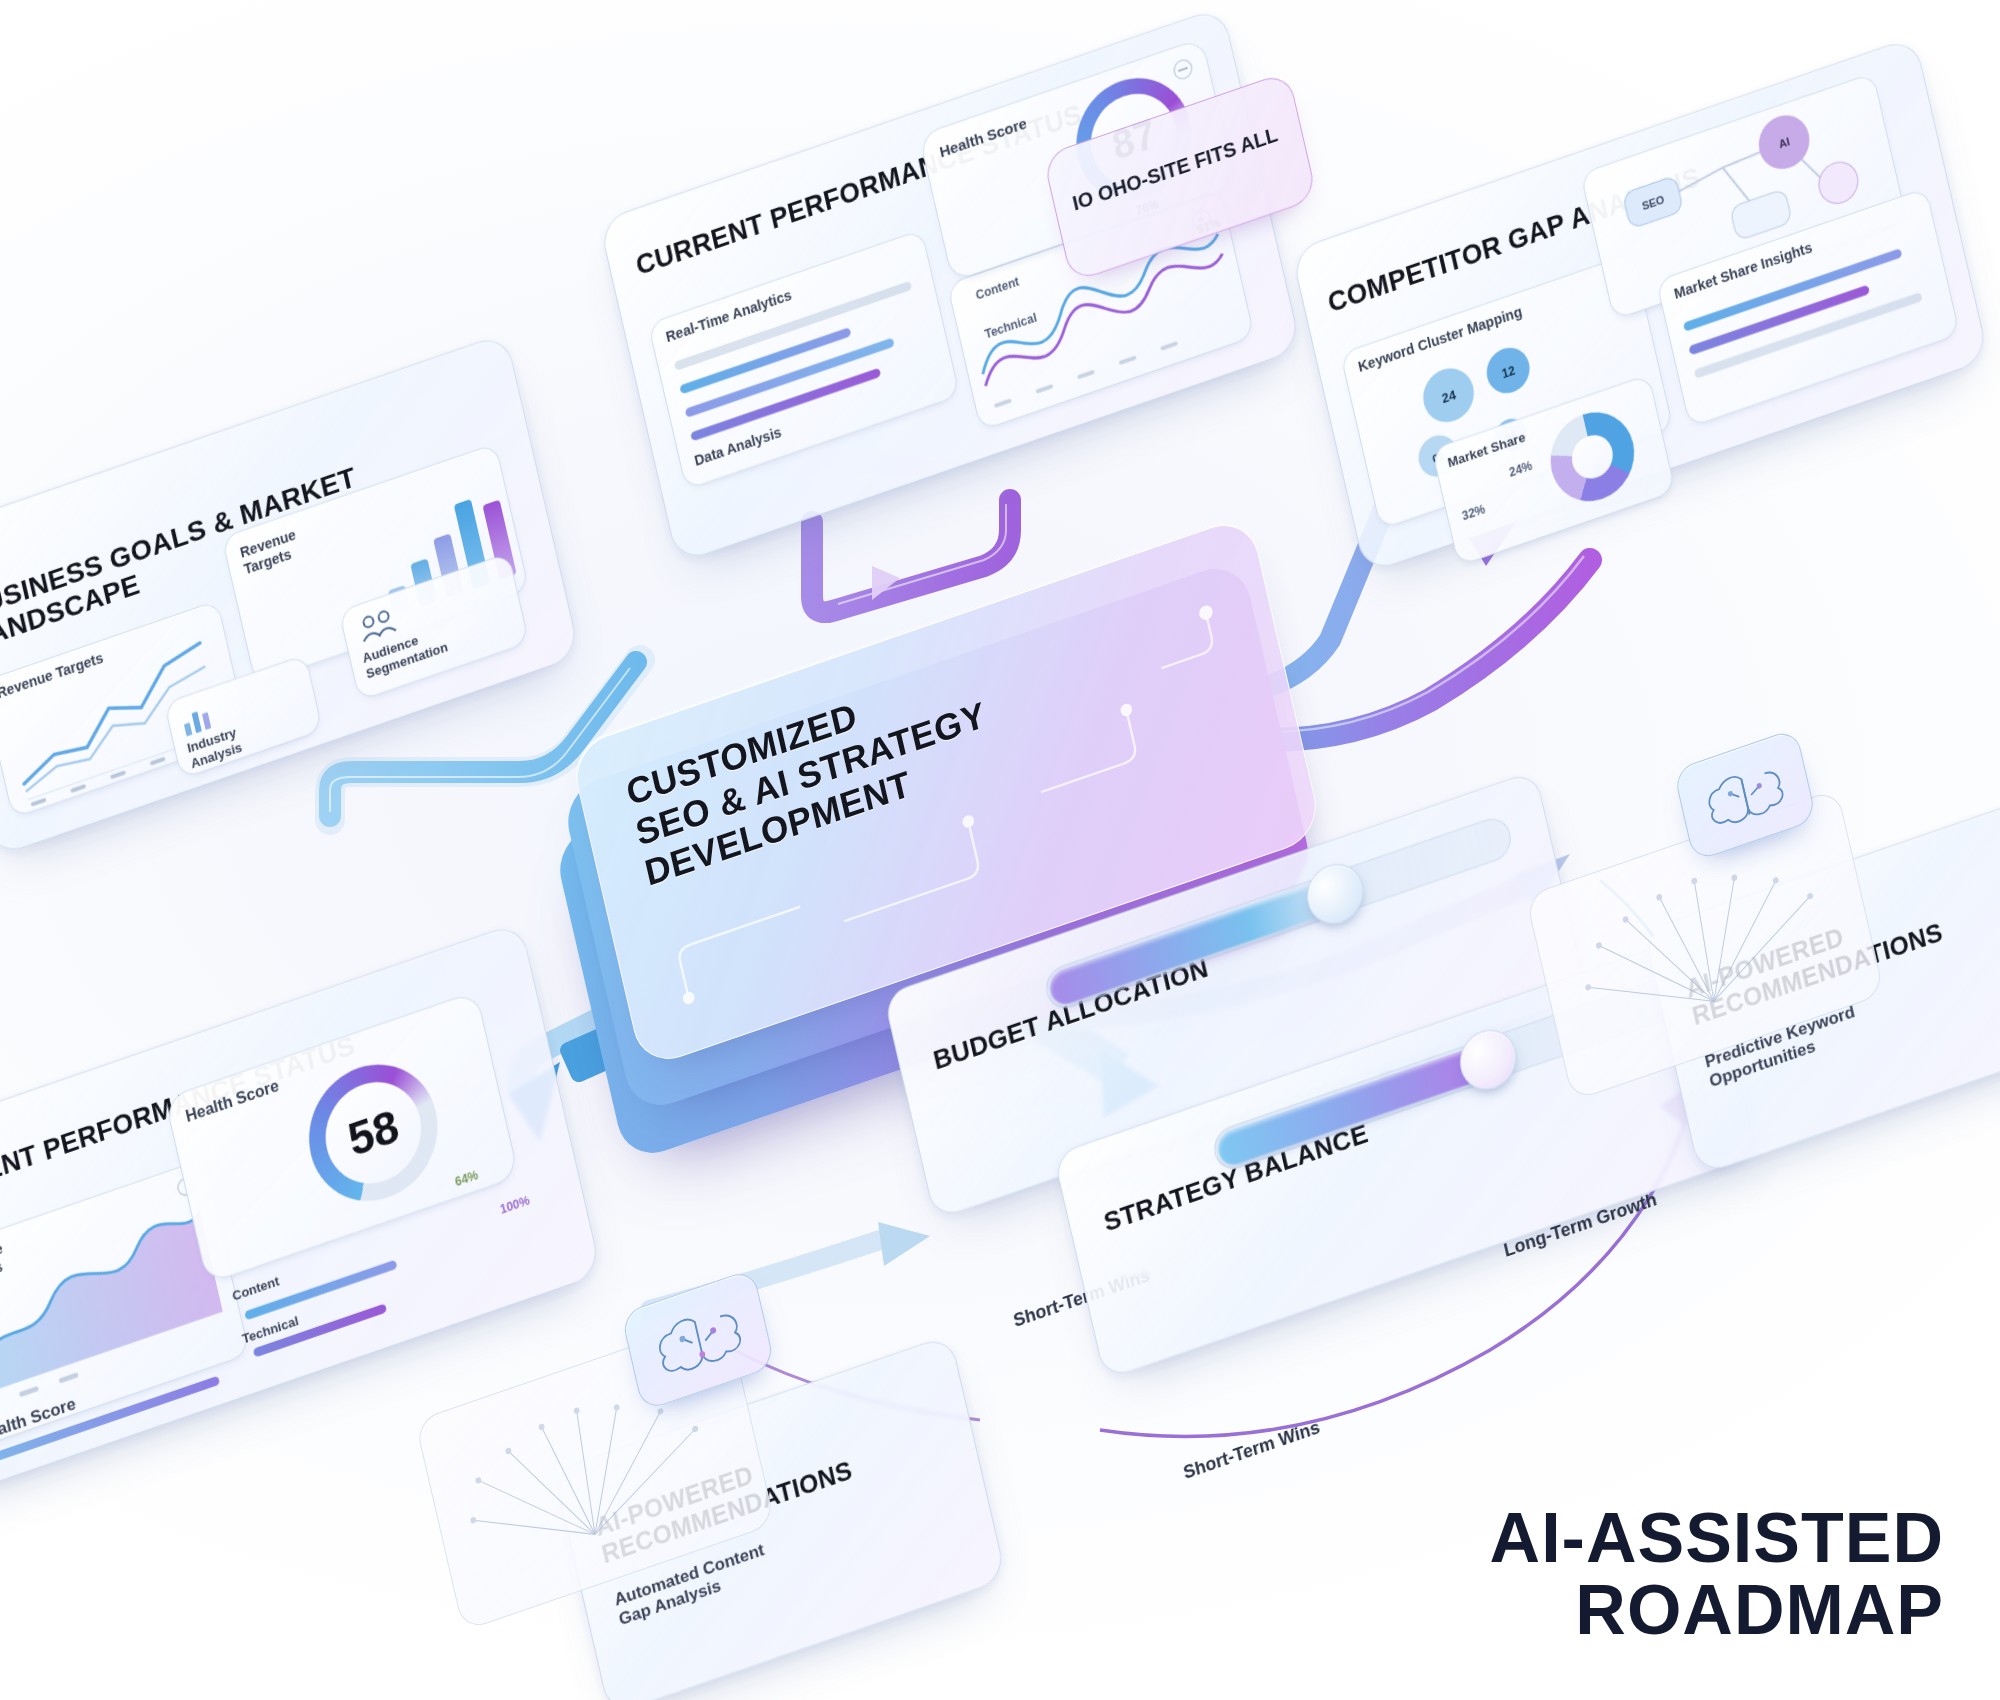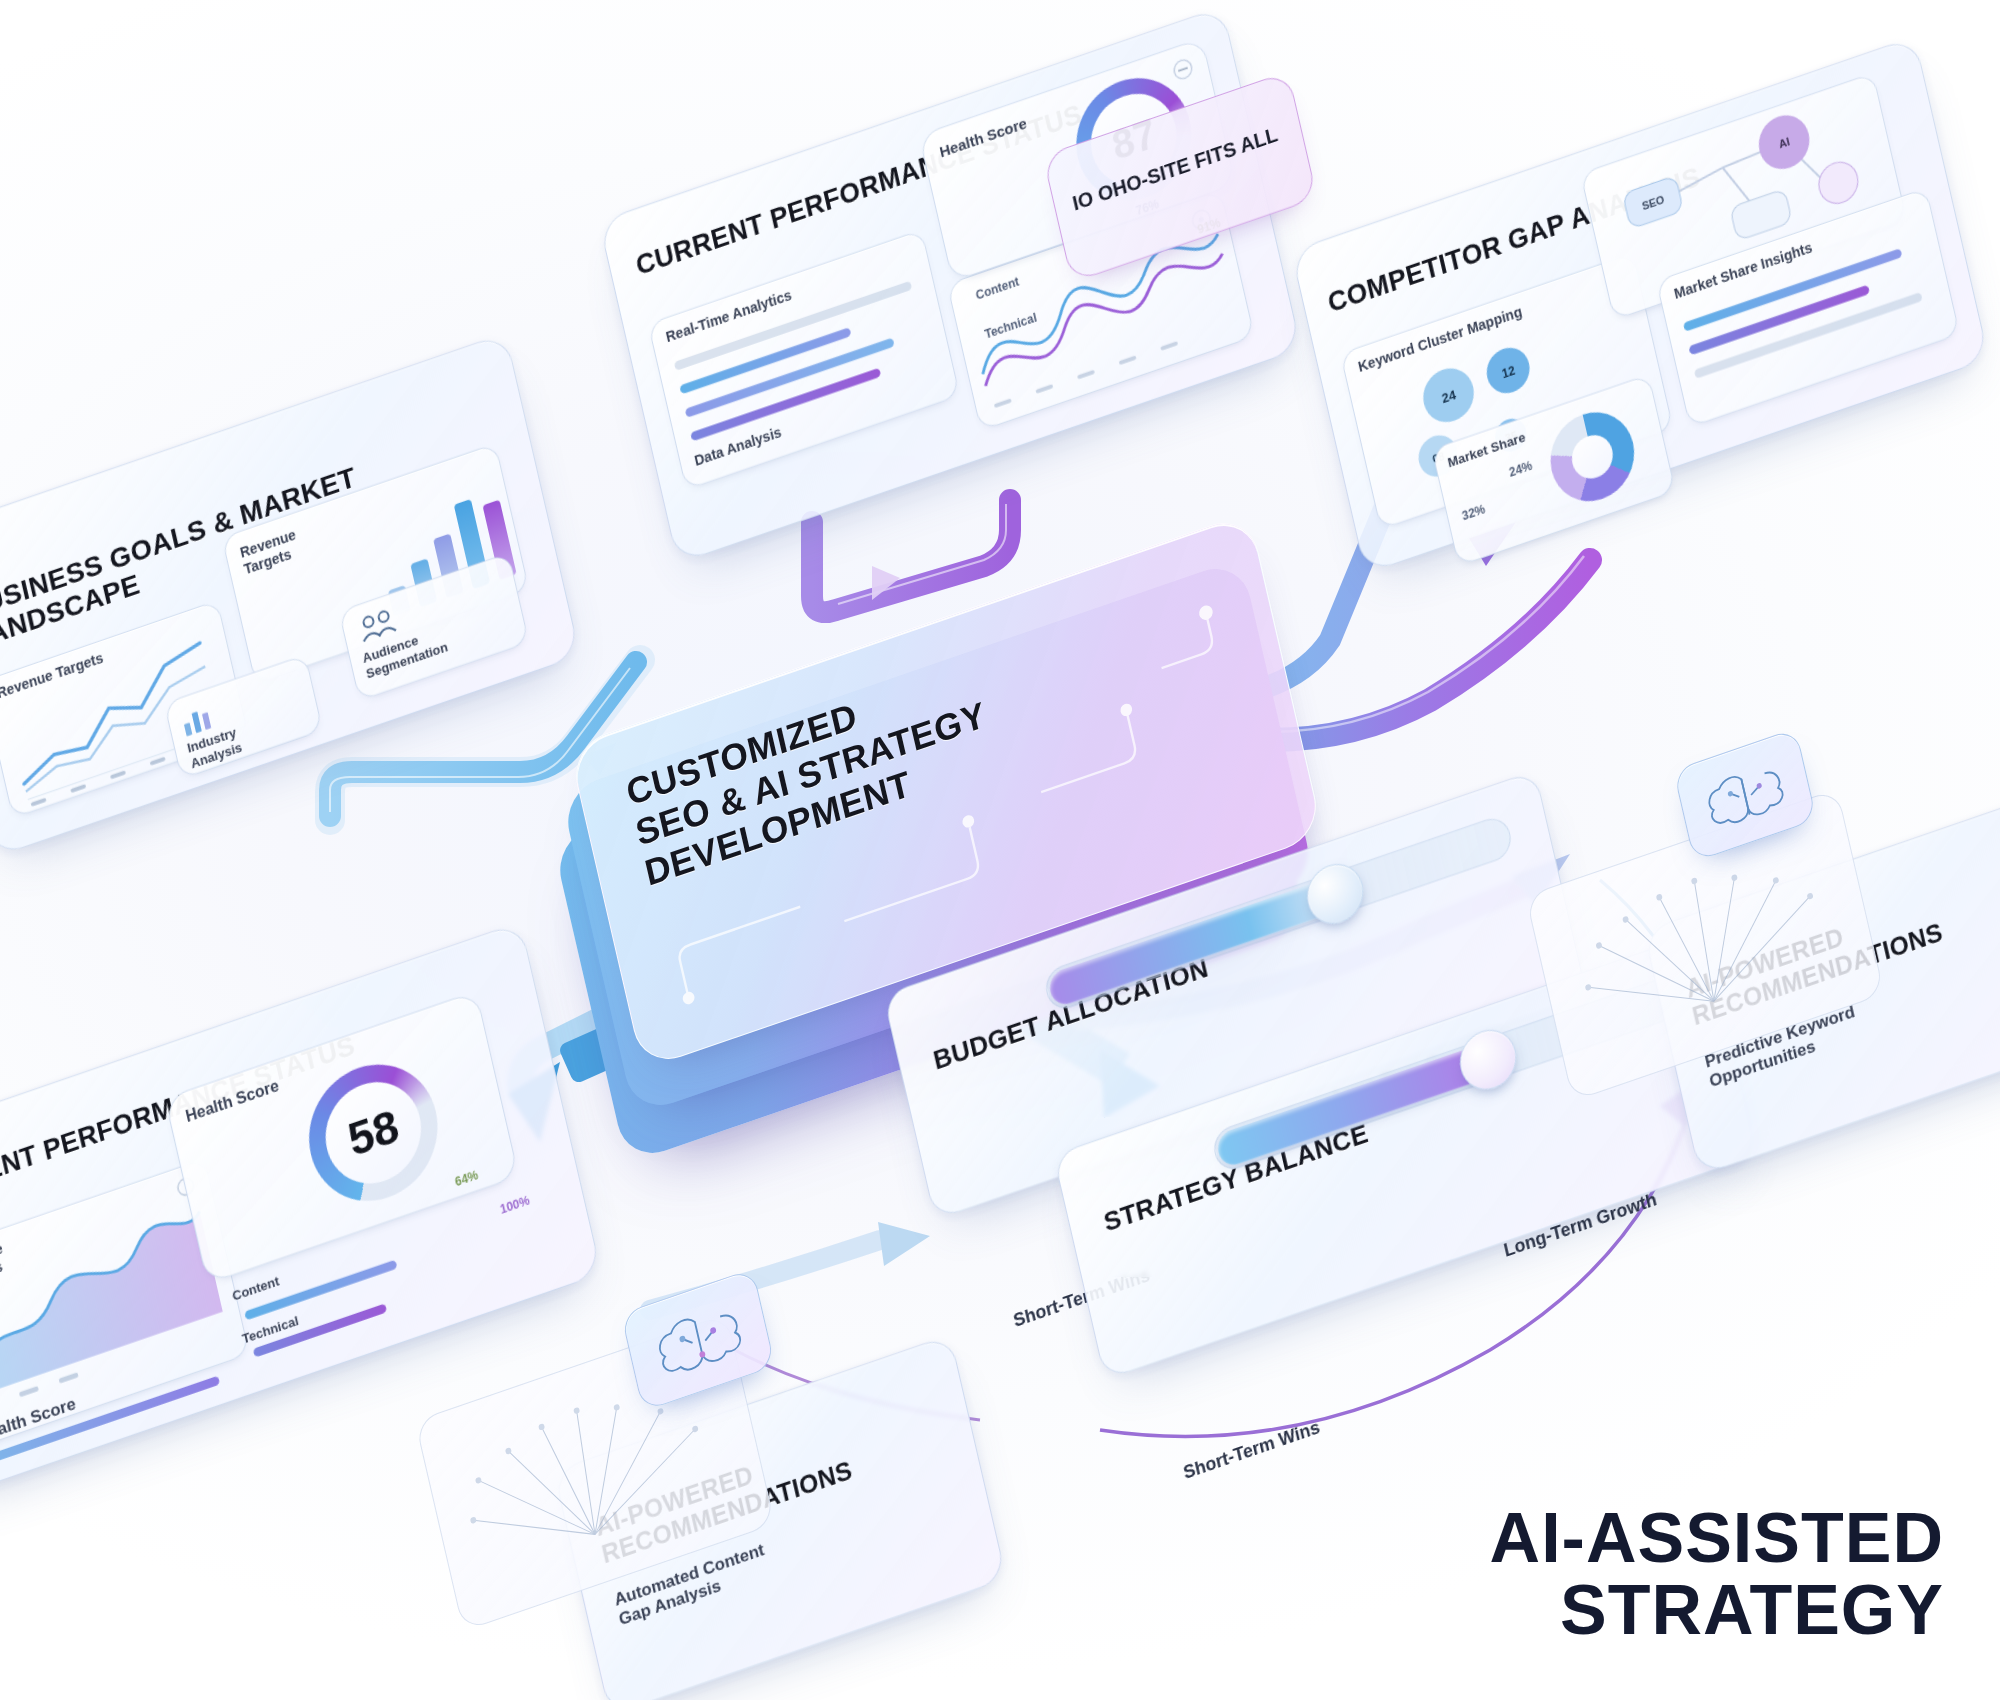--- a/index.html
+++ b/index.html
@@ -600,15 +600,15 @@
         <path d="M54,43 L63,50"></path>
           <path d="M86,45 L76,52"></path>
       </g>
       <circle cx="54" cy="43" r="3" fill="#7fa9da"></circle>
       <circle cx="86" cy="45" r="3" fill="#a87fe2"></circle>
       <circle cx="70" cy="64" r="3" fill="#c27fd8"></circle>
     </svg>
   </div>
 
   <div id="wordmark">AI-ASSISTED
-STRATEGY</div>
+ROADMAP</div>
 
 </div>
 
 </body></html>

